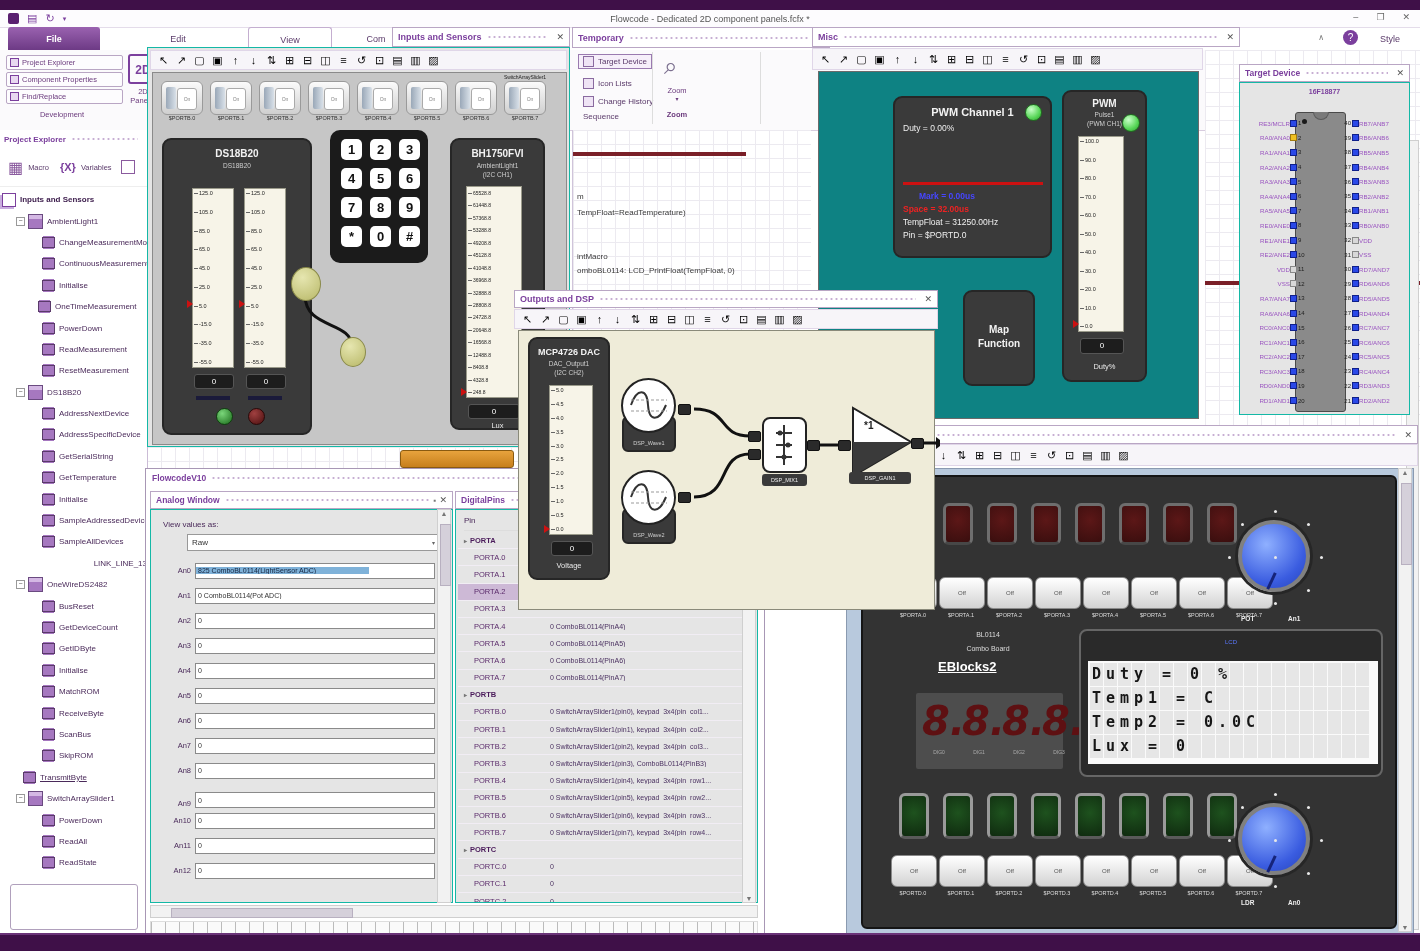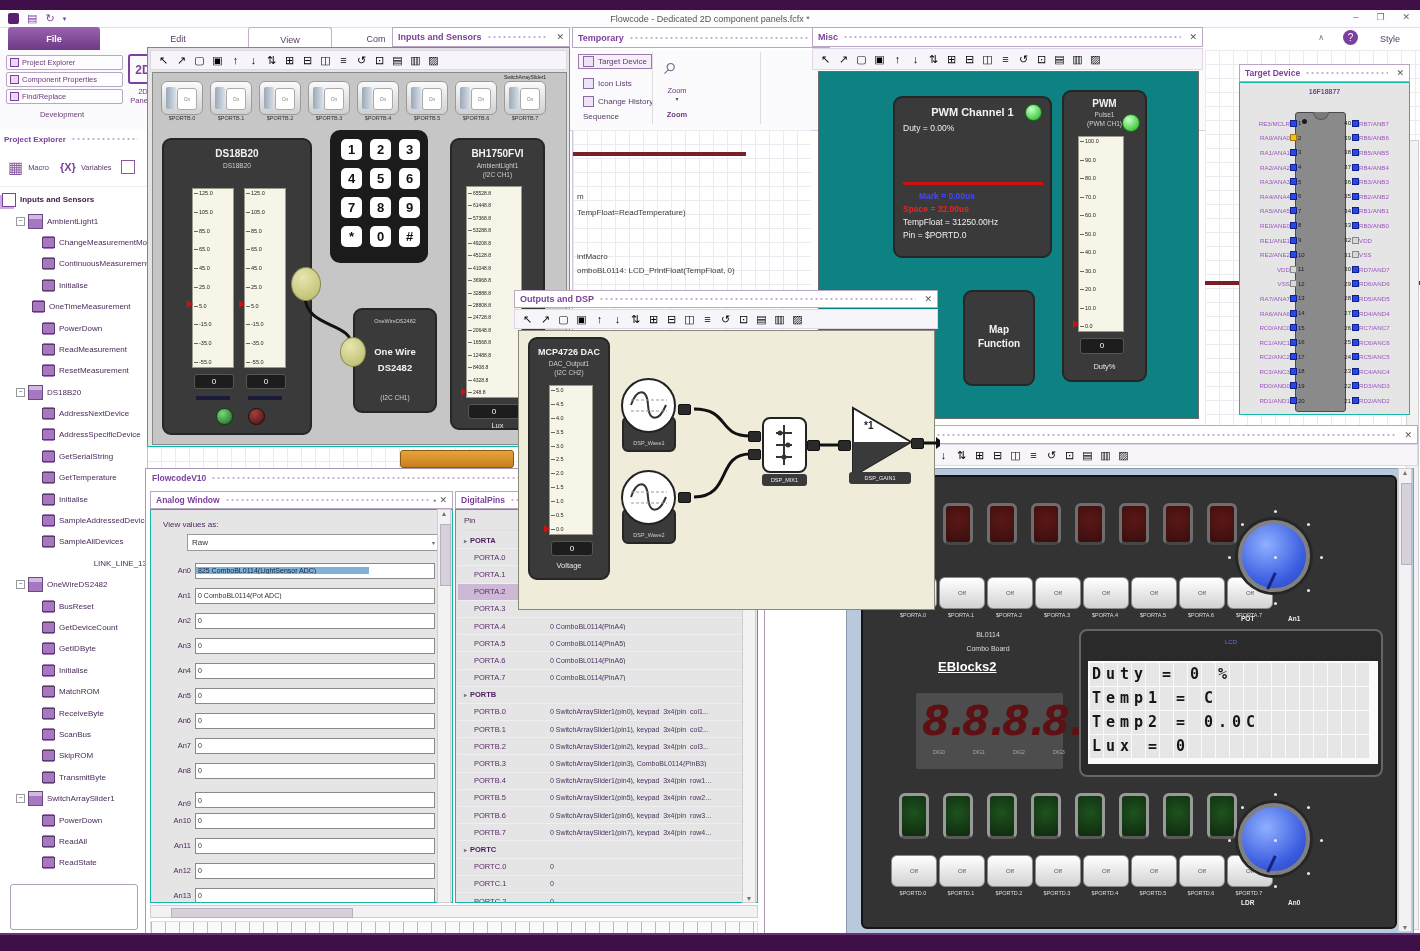--- a/index.html
+++ b/index.html
@@ -231,21 +231,21 @@
       <div class="trow macro" style="padding-left: 42px;">
 
         <span class="tic"></span>
         <span>ContinuousMeasurement</span>
       </div>
       <div class="trow macro" style="padding-left: 42px;">
 
         <span class="tic"></span>
         <span>Initialise</span>
       </div>
-      <div class="trow macro" style="padding-left: 32px;">
+      <div class="trow macro" style="padding-left: 24px; margin-left: 14px;">
 
         <span class="tic"></span>
         <span>OneTimeMeasurement</span>
       </div>
       <div class="trow macro" style="padding-left: 42px;">
 
         <span class="tic"></span>
         <span>PowerDown</span>
       </div>
       <div class="trow macro" style="padding-left: 42px;">
@@ -340,21 +340,21 @@
       <div class="trow macro" style="padding-left: 42px;">
 
         <span class="tic"></span>
         <span>ScanBus</span>
       </div>
       <div class="trow macro" style="padding-left: 42px;">
 
         <span class="tic"></span>
         <span>SkipROM</span>
       </div>
-      <div class="trow macro" style="padding-left: 42px;">
+      <div class="trow macro" style="padding-left: 23px; text-decoration: underline;">
 
         <span class="tic"></span>
         <span>TransmitByte</span>
       </div>
       <div class="trow comp" style="padding-left: 16px;">
         <span class="exp">−</span>
         <span class="tic"></span>
         <span>SwitchArraySlider1</span>
       </div>
       <div class="trow macro" style="padding-left: 42px;">
@@ -370,21 +370,21 @@
       <div class="trow macro" style="padding-left: 42px;">
 
         <span class="tic"></span>
         <span>ReadState</span>
       </div>
     </div>
   <div class="abs" style="left:10px;top:754px;width:126px;height:44px;border:1px solid #b0a0bc;border-radius:3px;background:#fff"></div>
 </div>
 
 <div class="pnl" style="left:810px;top:25px;width:395px;height:400px;z-index:2">
-  <div class="tbar" style="left:2px;top:2px;width:391px;height:20px">
+  <div class="tbar" style="left:2px;top:2px;width:428px;height:20px">
     <span>Misc</span>
     <div class="dots"></div>
       <span class="xbtn">✕</span>
   </div>
   <div class="ptools" style="left:2px;top:23px;width:391px;height:22px">
 
   <span class="ic">↖</span>
       <span class="ic">↗</span>
       <span class="ic">▢</span>
       <span class="ic">▣</span>
@@ -1026,26 +1026,20 @@
           <span class="afield">
             <span>0</span>
           </span>
         </div>
         <div style="display:flex;align-items:center;height:25px">
           <span class="aname">An12</span>
           <span class="afield">
             <span>0</span>
           </span>
         </div>
-        <div style="display:flex;align-items:center;height:25px">
-          <span class="aname">An13</span>
-          <span class="afield">
-            <span>0</span>
-          </span>
-        </div>
       </div>
   </div>
   <div class="scroll" style="left:291px;top:40px;width:14px;height:394px">▲<div class="thumb" style="left:2px;top:14px;width:9px;height:60px"></div></div>
 
   <div class="tbar" style="left:309px;top:22px;width:303px;height:18px;font-size:8.5px">
     <span>DigitalPins</span>
       <div class="dots"></div>
   </div>
   <div class="pwrap" style="left:309px;top:40px;width:303px;height:394px;overflow:hidden">
     <div style="position:absolute;left:8px;top:6px;font-size:8px;color:#4a2a5a;border-bottom:1px solid #ddd;width:286px;height:14px">Pin</div>
@@ -1288,26 +1282,20 @@
         <div class="key">6</div>
         <div class="key">7</div>
         <div class="key">8</div>
         <div class="key">9</div>
         <div class="key">*</div>
         <div class="key">0</div>
         <div class="key">#</div>
       </div>
   </div>
 
-  <div class="blk" style="left:206px;top:283px;width:84px;height:105px">
-    <div class="bs" style="position:absolute;top:8px;font-size:5.5px">OneWireDS2482</div>
-    <div class="bt" style="position:absolute;top:36px;font-size:9.5px">One Wire</div>
-    <div class="bt" style="position:absolute;top:52px;font-size:9.5px">DS2482</div>
-    <div class="bs" style="position:absolute;top:84px">(I2C CH1)</div>
-  </div>
 
   <svg class="abs" style="left:0;top:0;width:423px;height:422px;pointer-events:none">
     <path d="M158,270 C158,305 205,295 205,322" fill="none" stroke="#111" stroke-width="3"></path>
   </svg>
   <div class="abs" style="left:144px;top:242px;width:28px;height:32px;border-radius:50%;background:radial-gradient(circle at 38% 30%,#e6e6b0,#b8b868);border:1px solid #8a8a4a"></div>
   <div class="abs" style="left:193px;top:312px;width:24px;height:28px;border-radius:50%;background:radial-gradient(circle at 38% 30%,#e6e6b0,#b8b868);border:1px solid #8a8a4a"></div>
 
   <div class="blk" style="left:303px;top:113px;width:95px;height:292px">
     <div class="bt" style="position:absolute;top:8px">BH1750FVI</div>
     <div class="bs" style="position:absolute;top:22px">AmbientLight1</div>

